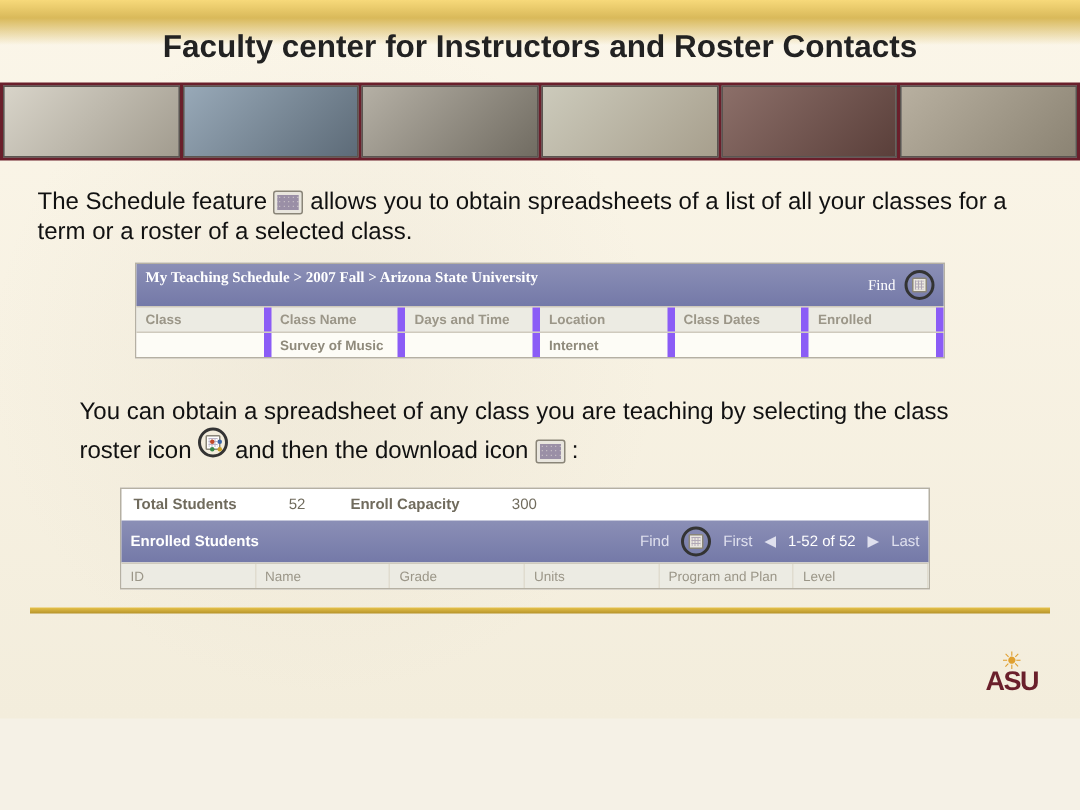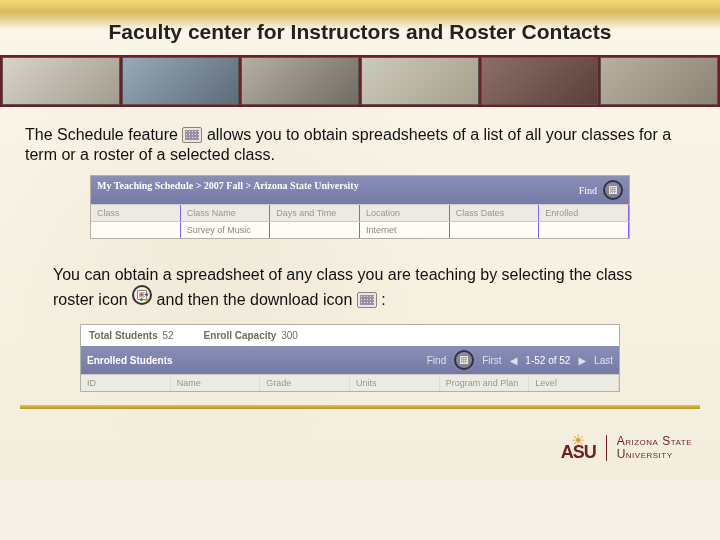--- a/index.html
+++ b/index.html
@@ -130,23 +130,24 @@
   .shot1 .hdr {
     display: flex;
     background: #ecebe3;
     color: #9b9688;
     border-top: 1px solid #cfcabd;
     border-bottom: 1px solid #cfcabd;
   }
   .shot1 .hdr div, .shot1 .row div {
     flex: 1;
     padding: 3px 6px;
-    border-right: 1px solid #8b5cf6;
+    border-right: 5px solid #8b5cf6;
     white-space: nowrap;
     overflow: hidden;
+    font-weight: bold;
   }
   .shot1 .row {
     display: flex;
     color: #8f8a7b;
     background: #fdfcf6;
   }
   .circle {
     width: 20px; height: 20px;
     border: 2px solid #333;
     border-radius: 50%;
@@ -181,21 +182,21 @@
     font-size: 9px;
   }
   .shot2 .meta {
     display: flex;
     gap: 30px;
     padding: 5px 8px;
     color: #706b5d;
     font-weight: bold;
     font-size: 10px;
   }
-  .shot2 .meta span.val { font-weight: normal; margin-left: 2px; }
+  .shot2 .meta span.val { font-weight: normal; margin-left: 32px; }
   .shot2 .bar2 {
     background: linear-gradient(#8b8fb6,#7479a8);
     color: #fff;
     padding: 4px 6px;
     display: flex;
     align-items: center;
     justify-content: space-between;
     font-size: 10px;
     font-weight: bold;
   }
@@ -357,18 +358,14 @@
     </div>
   </div>
 
   <div class="bottom-rule"></div>
 
   <div class="footer-logo">
     <div class="asu-mark">
       <span class="burst">☀</span>
       <span class="asu">ASU</span>
     </div>
-    <div class="univ-name">
-      <div class="l1">Arizona State</div>
-      <div class="l1">University</div>
-    </div>
   </div>
 </div>
 
 </body></html>

